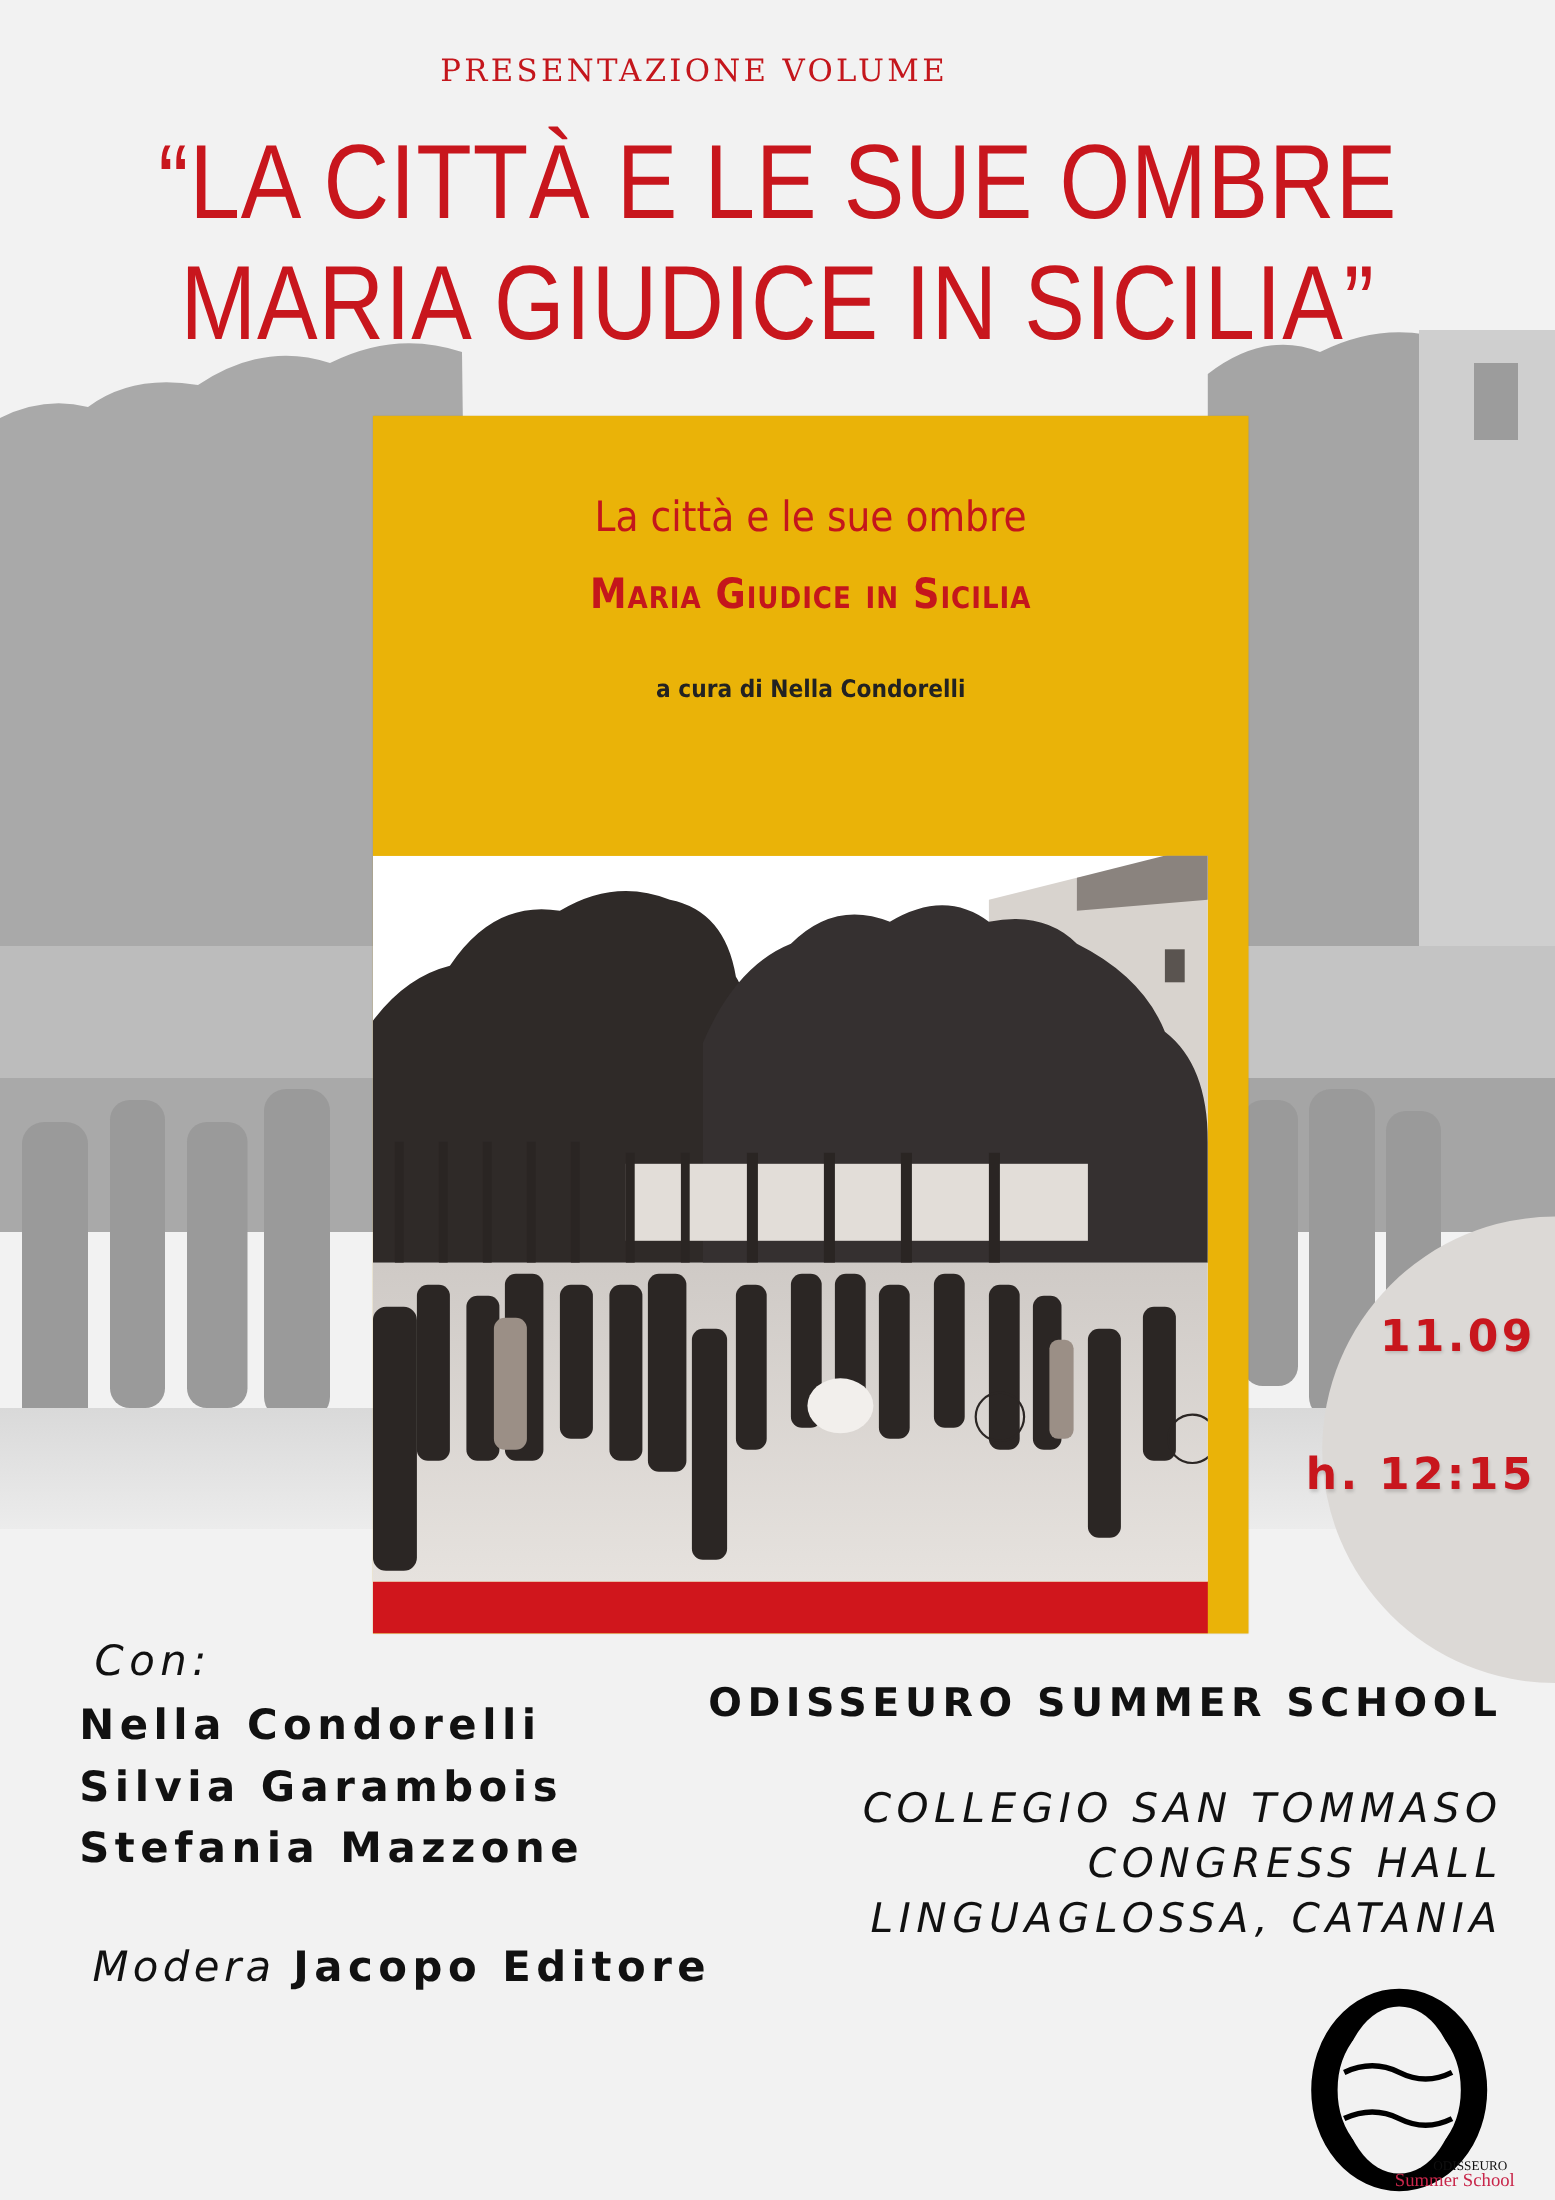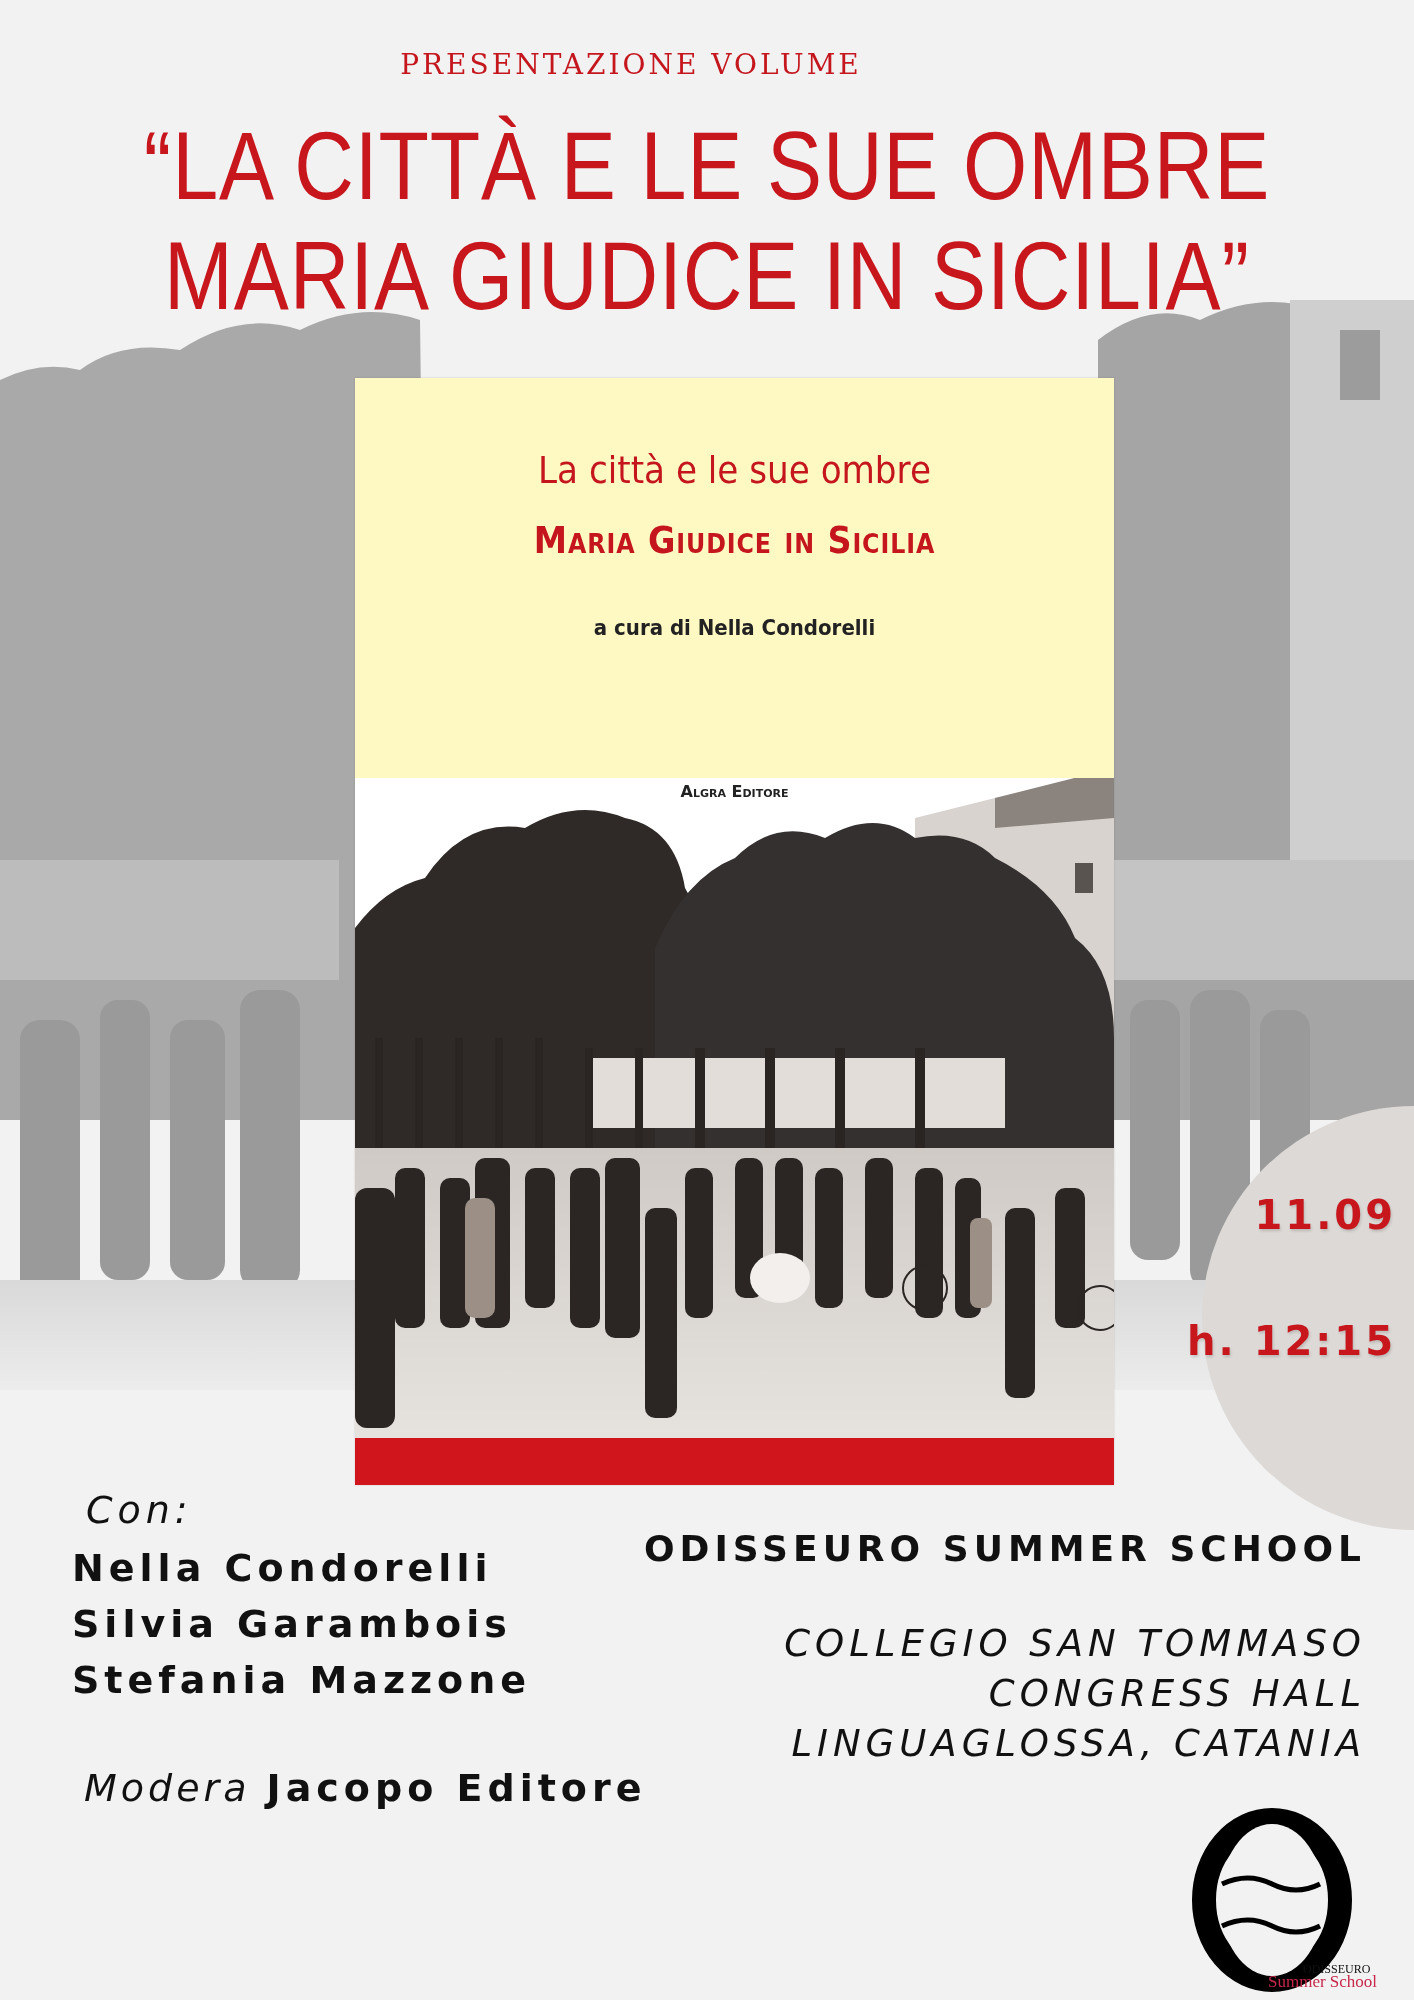--- a/index.html
+++ b/index.html
@@ -3,21 +3,21 @@
 <meta charset="utf-8">
 <style>
   html, body { margin:0; padding:0; }
   body { width:1414px; height:2000px; position:relative; overflow:hidden; background:#f2f2f2; font-family:"DejaVu Sans", sans-serif; }
   .bg-photo { position:absolute; left:0; top:300px; width:1414px; height:1090px; overflow:hidden; }
   .bg-photo svg { display:block; }
   .kicker { position:absolute; top:48px; left:0; width:1262px; text-align:center; font-family:"DejaVu Serif", serif; font-size:28px; letter-spacing:3px; color:#c4161c; }
   .title { position:absolute; left:0; width:1414px; text-align:center; font-family:"Liberation Sans", sans-serif; font-size:96px; color:#c8161d; line-height:1; transform:scaleX(0.86); transform-origin:707px 0; letter-spacing:1px; }
   .title.l1 { top:118px; }
   .title.l2 { top:228px; }
-  .cover { position:absolute; left:355px; top:378px; width:759px; height:1107px; background:#fef9c3; overflow:hidden; box-shadow:0 0 2px rgba(0,0,0,0.15); }
+  .cover { position:absolute; left:339px; top:378px; width:759px; height:1107px; background:#eab308; overflow:hidden; box-shadow:0 0 2px rgba(0,0,0,0.15);padding-left:37px; }
   .cover-title1 { position:absolute; top:70px; left:0; width:100%; text-align:center; font-family:"DejaVu Sans", sans-serif; font-size:38px; color:#c4161c; transform:scaleX(0.9); }
   .cover-title2 { position:absolute; top:140px; left:0; width:100%; text-align:center; font-family:"DejaVu Sans", sans-serif; font-size:38px; font-weight:bold; color:#c4161c; font-variant:small-caps; letter-spacing:1px; transform:scaleX(0.88); }
   .cover-editor-line { position:absolute; top:237px; left:0; width:100%; text-align:center; font-size:22px; font-weight:bold; color:#222; transform:scaleX(0.9); }
   .cover-publisher { position:absolute; top:404px; left:0; width:100%; text-align:center; font-size:16px; font-weight:bold; color:#222; font-variant:small-caps; }
   .cover-photo { position:absolute; left:0; top:400px; width:759px; height:660px; }
   .cover-band { position:absolute; left:0; top:1060px; width:759px; height:47px; background:#d0161c; }
   .date-circle { position:absolute; left:1202px; top:1106px; width:424px; height:424px; border-radius:50%; background:#dcd9d6; }
   .date-text { position:absolute; right:18px; font-family:"DejaVu Sans", sans-serif; font-weight:bold; color:#c8161d; font-size:40px; letter-spacing:3px; text-align:right; text-shadow:1px 2px 3px rgba(0,0,0,0.15); }
   .date-day { top:1192px; }
   .date-hour { top:1318px; }
@@ -134,21 +134,20 @@
       <rect x="700" y="410" width="30" height="140" rx="10"></rect>
     </g>
     <g fill="#9b8f86">
       <rect x="110" y="420" width="30" height="120" rx="10"></rect>
       <rect x="615" y="440" width="22" height="90" rx="8"></rect>
     </g>
     <ellipse cx="425" cy="500" rx="30" ry="25" fill="#f2efec"></ellipse>
     <circle cx="570" cy="510" r="22" fill="none" stroke="#2b2624" stroke-width="2"></circle>
     <circle cx="745" cy="530" r="22" fill="none" stroke="#2b2624" stroke-width="2"></circle>
   </svg>
-  <div class="cover-publisher">Algra Editore</div>
   <div class="cover-band"></div>
 </div>
 
 <div class="date-circle"></div>
 <div class="date-text date-day">11.09</div>
 <div class="date-text date-hour">h. 12:15</div>
 
 <div class="con-label">Con:</div>
 <div class="speaker" style="top:1546px;">Nella Condorelli</div>
 <div class="speaker" style="top:1602px;">Silvia Garambois</div>

